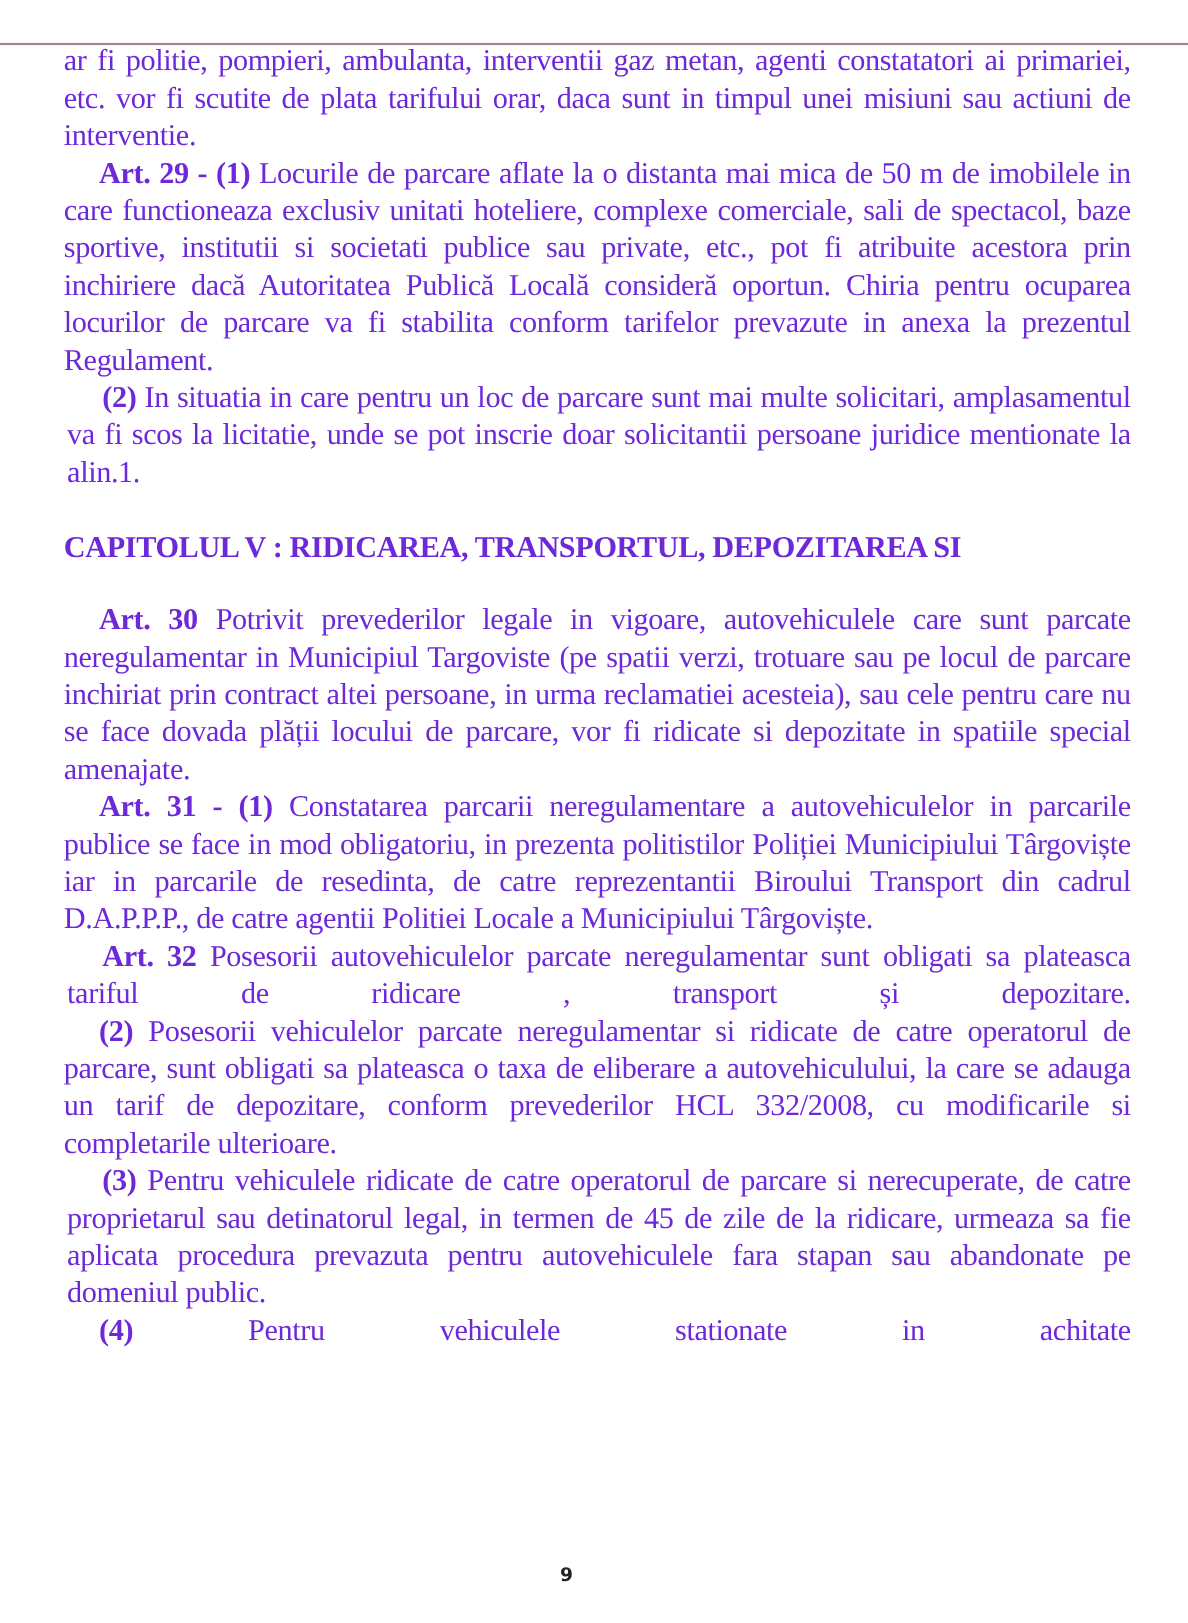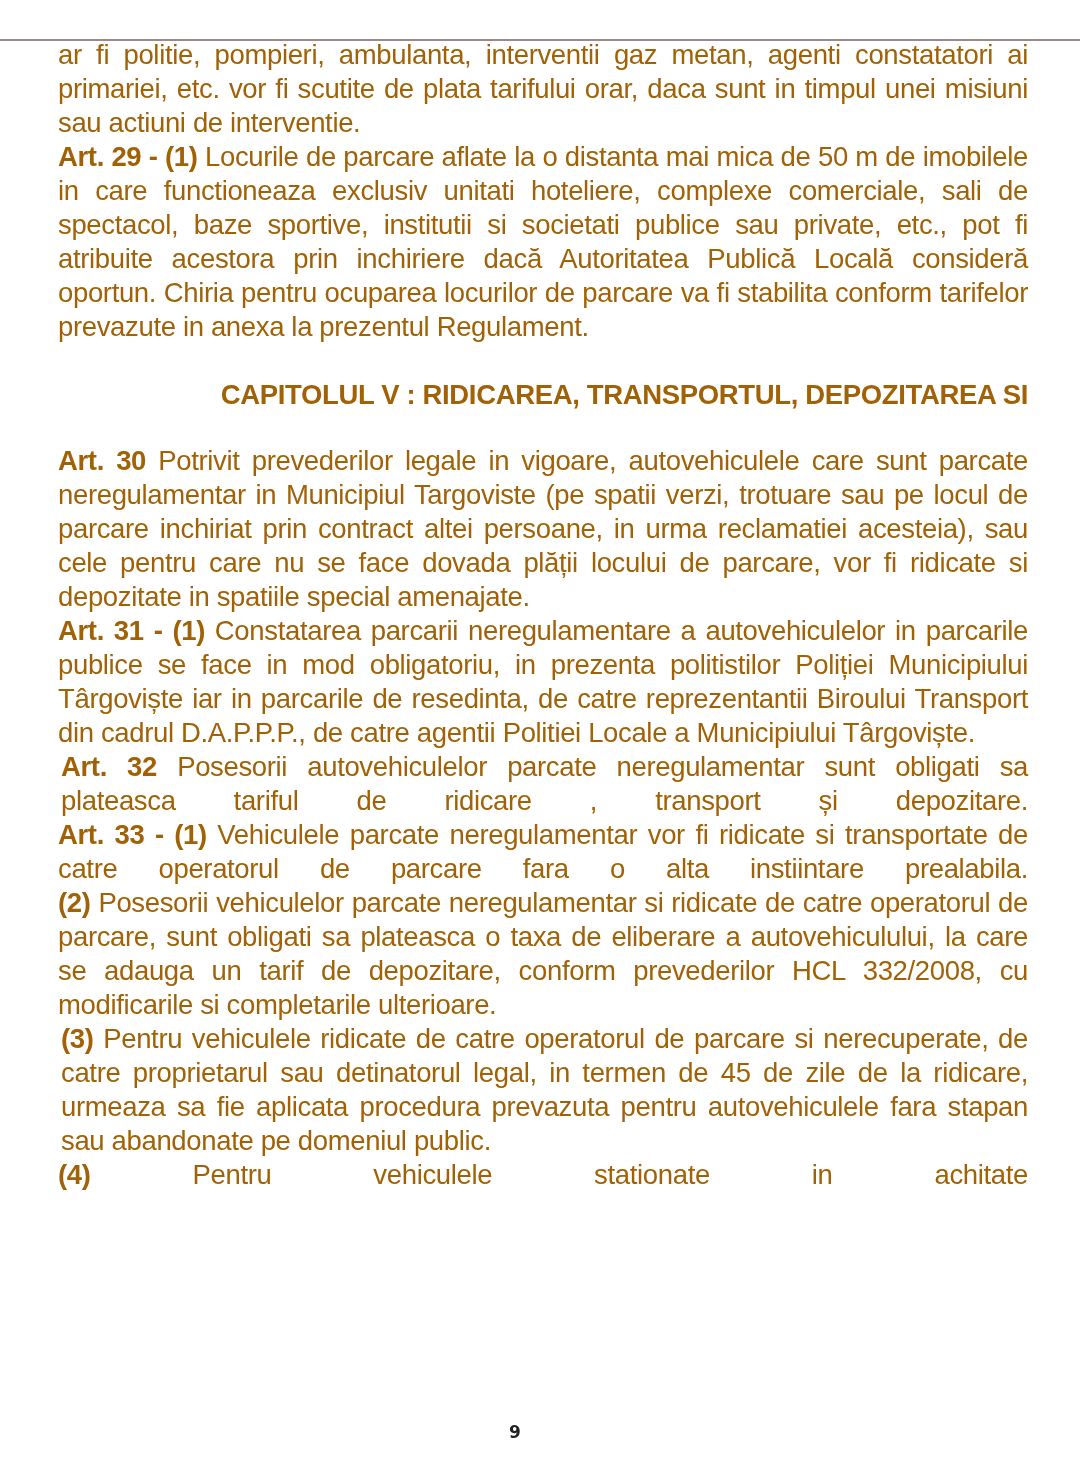--- a/index.html
+++ b/index.html
@@ -1,52 +1,52 @@
 <!DOCTYPE html>
 <html><head>
 <meta charset="utf-8">
 <style>
   html, body { margin: 0; padding: 0; background: #ffffff; }
   body { width: 1080px; height: 1475px; position: relative; overflow: hidden; }
   .topline { position: absolute; left: 0; top: 39px; width: 1080px; height: 2px; background: #9a8a8c; }
   .page { position: absolute; left: 58px; top: 38px; width: 970px;
-          font-family: Liberation Sans, sans-serif; font-size: 27.5px; color: #a16207;
+          font-family: Liberation Serif, serif; font-size: 27.5px; color: #6d28d9;
           line-height: 34px; letter-spacing: -0.35px; }
   .p { margin: 0; text-align: justify; text-align-last: left; }
   .p.j-last { text-align-last: justify; }
-  .b { font-weight: bold; }
-  .chapter { margin: 0; font-weight: bold; font-size: 27.5px; line-height: 34px; text-align: right; }
+  .b { font-weight: bold; margin-left: 32px; }
+  .chapter { margin: 0; font-weight: bold; font-size: 27.5px; line-height: 34px; }
   .gap1 { height: 34px; }
   .gap2 { height: 32px; }
   .indent { padding-left: 3px; }
   .pageno { position: absolute; left: 0; top: 1422px; width: 1030px; text-align: center;
             font-family: "DejaVu Sans", sans-serif; font-weight: bold; font-size: 17px; color: #222; }
 </style>
 </head>
 <body>
 
 <div class="topline"></div>
 
 <div class="page">
   <p class="p">ar fi politie, pompieri, ambulanta, interventii gaz metan, agenti constatatori ai primariei, etc. vor fi scutite de plata tarifului orar, daca sunt in timpul unei misiuni sau actiuni de interventie.</p>
 
   <p class="p"><span class="b">Art. 29 - (1)</span><span> Locurile de parcare aflate la o distanta mai mica de 50 m de imobilele in care functioneaza exclusiv unitati hoteliere, complexe comerciale, sali de spectacol, baze sportive, institutii si societati publice sau private, etc., pot fi atribuite acestora prin inchiriere dacă Autoritatea Publică Locală consideră oportun. Chiria pentru ocuparea locurilor de parcare va fi stabilita conform tarifelor prevazute in anexa la prezentul Regulament.</span></p>
 
+  <p class="p indent"><span class="b">(2)</span><span> In situatia in care pentru un loc de parcare sunt mai multe solicitari, amplasamentul va fi scos la licitatie, unde se pot inscrie doar solicitantii persoane juridice mentionate la alin.1.</span></p>
 
   <div class="gap1"></div>
   <p class="chapter"><span>CAPITOLUL V : RIDICAREA, TRANSPORTUL, DEPOZITAREA SI</span><br></p>
   <div class="gap2"></div>
 
   <p class="p"><span class="b">Art. 30</span><span> Potrivit prevederilor legale in vigoare, autovehiculele care sunt parcate neregulamentar in Municipiul Targoviste (pe spatii verzi, trotuare sau pe locul de parcare inchiriat prin contract altei persoane, in urma reclamatiei acesteia), sau cele pentru care nu se face dovada plății locului de parcare, vor fi ridicate si depozitate in spatiile special amenajate.</span></p>
 
   <p class="p"><span class="b">Art. 31 - (1)</span><span> Constatarea  parcarii neregulamentare a autovehiculelor in parcarile publice se face in mod obligatoriu, in prezenta politistilor Poliției Municipiului Târgoviște iar in parcarile de resedinta, de catre reprezentantii Biroului Transport din cadrul D.A.P.P.P., de catre agentii Politiei Locale a Municipiului Târgoviște.</span></p>
 
   <p class="p j-last indent"><span class="b">Art.  32</span><span> Posesorii  autovehiculelor parcate  neregulamentar  sunt  obligati  sa plateasca tariful de ridicare , transport și depozitare.</span></p>
 
-  <p class="p j-last"><span class="b">Art. 33 - (1)</span><span> Vehiculele parcate neregulamentar  vor fi ridicate si transportate de catre operatorul de parcare fara o alta instiintare prealabila.</span></p>
 
   <p class="p"><span class="b">(2)</span><span> Posesorii vehiculelor parcate neregulamentar si ridicate de catre operatorul de parcare, sunt obligati sa plateasca o taxa de eliberare  a autovehiculului, la care se adauga un tarif de depozitare, conform prevederilor HCL 332/2008, cu modificarile si completarile ulterioare.</span></p>
 
   <p class="p indent"><span class="b">(3)</span><span> Pentru vehiculele ridicate de catre operatorul de parcare si nerecuperate, de catre proprietarul sau detinatorul legal, in termen de 45 de zile de la ridicare, urmeaza sa fie aplicata procedura prevazuta pentru autovehiculele fara stapan sau abandonate pe domeniul public.</span></p>
 
   <p class="p j-last"><span class="b">(4)</span><span> Pentru vehiculele stationate in</span> <span>achitate</span></p>
 </div>
 
 <div class="pageno">9</div>
 

